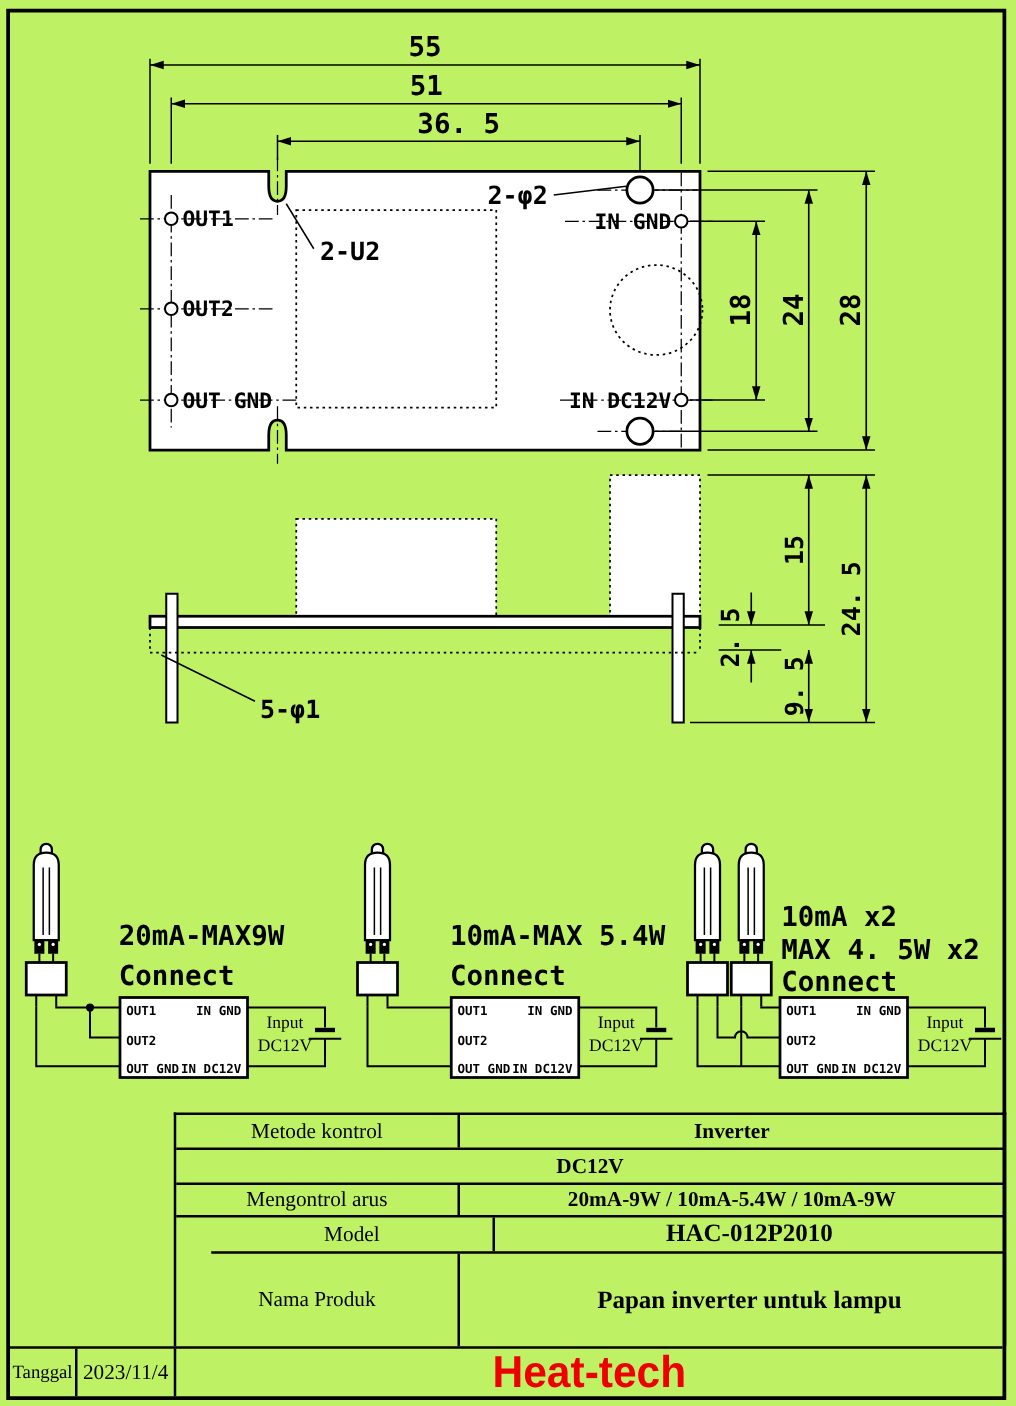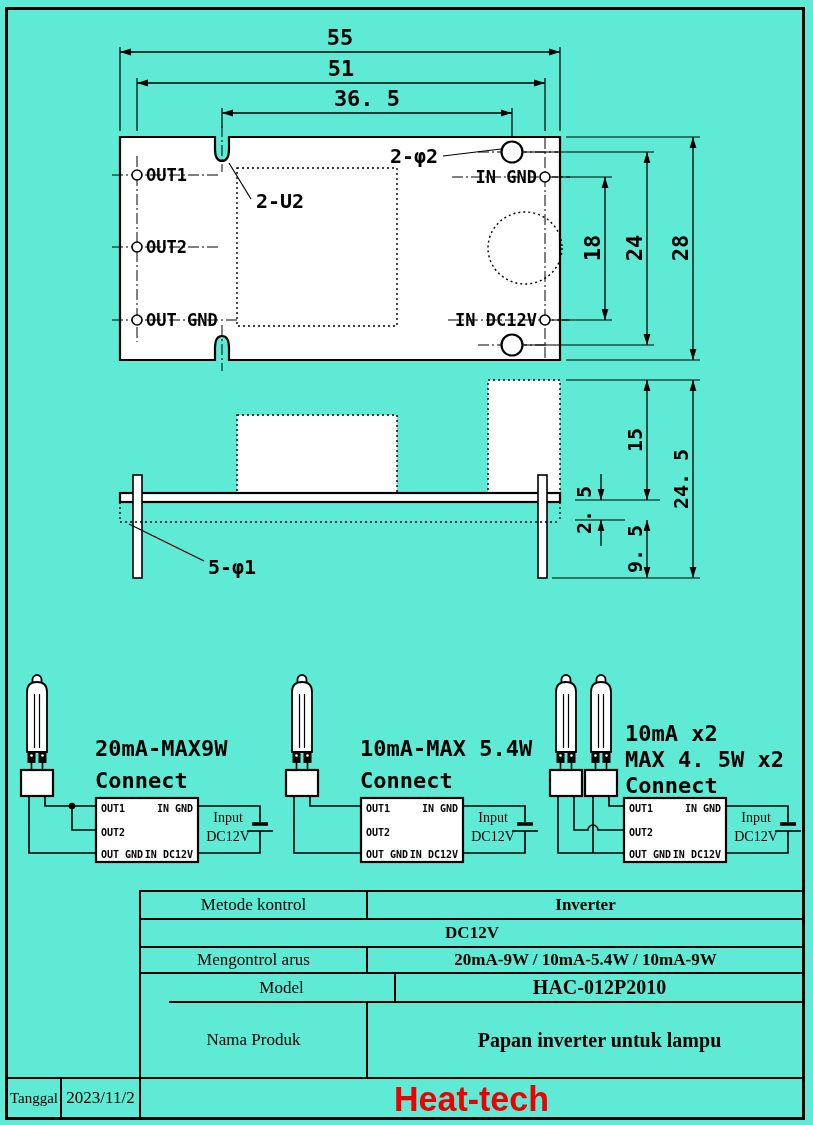--- a/index.html
+++ b/index.html
@@ -1,16 +1,16 @@
 <!DOCTYPE html>
 <html><head>
 <meta charset="utf-8">
 <style>
   html,body { margin:0; padding:0; background:#fff; }
-  .stage { position:relative; width:813px; height:1125px; background:#5eead4; overflow:hidden;
+  .stage { position:relative; width:813px; height:1125px; background:#bef264; overflow:hidden;
            font-family:"DejaVu Sans Mono", monospace; }
   .page-border { position:absolute; left:5px; top:7px; width:800px; height:1113px;
                  border:3px solid #000; box-sizing:border-box; pointer-events:none; }
   svg.drawing { position:absolute; left:0; top:0; }
   svg text { fill:#000; font-family:"DejaVu Sans Mono", monospace; font-weight:bold; }
   .t22 { font-size:22px; } .t20 { font-size:20px; } .t17 { font-size:17px; }
   .t10 { font-size:10px; } .ser { font-family:"Liberation Serif", serif; font-weight:normal; font-size:14px; }
   .board { fill:#fff; stroke:#000; stroke-width:2.2; }
   .thin  { stroke:#000; stroke-width:1.2; fill:none; }
   .dim   { stroke:#000; stroke-width:1.3; fill:none; }
@@ -226,16 +226,16 @@
     <div class="srow h74">
       <div class="scell slabel">Nama Produk</div>
       <div class="scell svalue big prod">
         <div>Papan inverter untuk lampu</div>
       </div>
     </div>
   </div>
 
   <div class="footer">
     <div class="fcell fdate-label">Tanggal</div>
-    <div class="fcell fdate">2023/11/2</div>
+    <div class="fcell fdate">2023/11/4</div>
     <div class="fcell fbrand">Heat-tech</div>
   </div>
 </div>
 
 </body></html>

